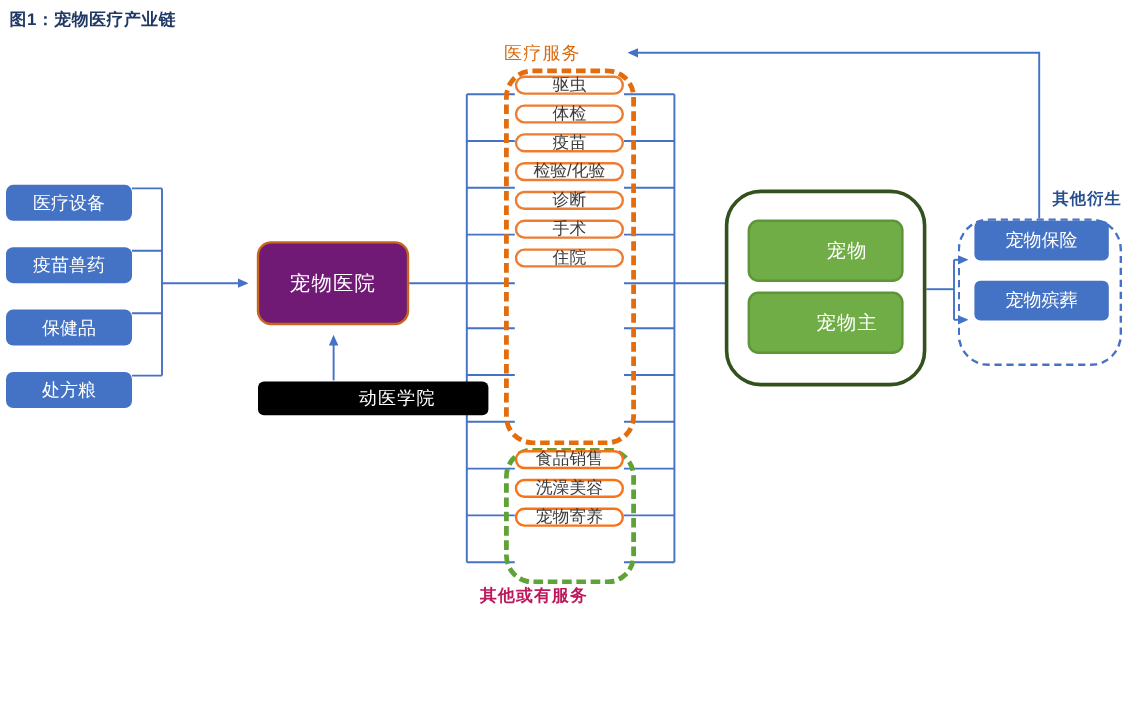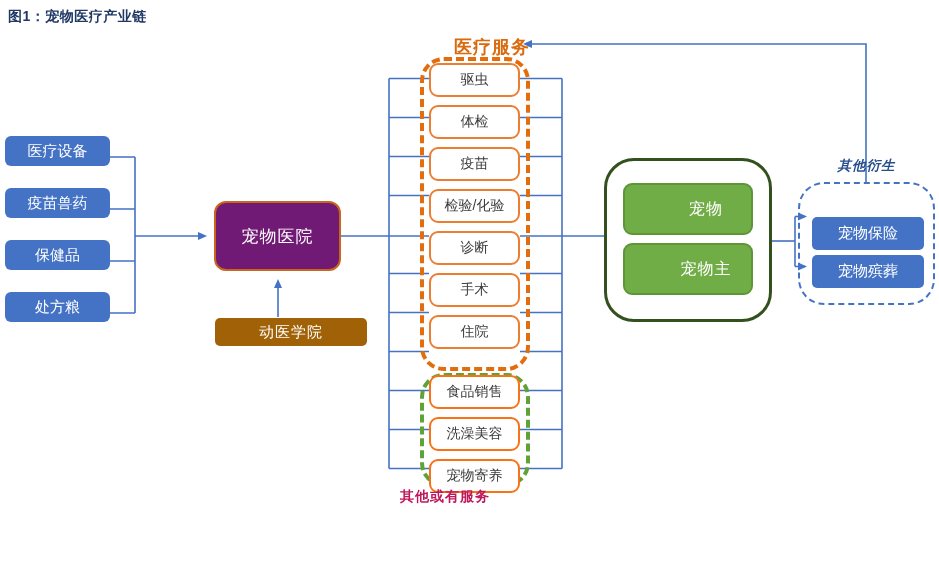--- a/index.html
+++ b/index.html
@@ -6,47 +6,47 @@
   .canvas{
     position:relative;width:939px;height:587px;background:#ffffff;
     font-family:"Liberation Sans",sans-serif;overflow:hidden;
   }
   .title{
     position:absolute;left:8px;top:8px;font-size:14px;font-weight:bold;
     color:#1F3864;letter-spacing:.5px;z-index:4;
   }
   svg.lines{position:absolute;left:0;top:0;z-index:1;}
   .flexcol{display:flex;flex-direction:column;}
-  .suppliers{position:absolute;left:5px;top:136px;gap:22px;z-index:3;}
+  .suppliers{position:absolute;left:5px;top:154px;gap:22px;z-index:3;}
   .supplier-box{
     width:105px;height:30px;background:#4472C4;color:#fff;border-radius:6px;
     font-size:15px;display:flex;align-items:center;justify-content:center;
   }
   .hospital{
     position:absolute;left:214px;top:201px;width:127px;height:70px;
     background:#701a75;border:2px solid #c9661d;color:#fff;border-radius:12px;
     font-size:17px;display:flex;align-items:center;justify-content:center;
     box-sizing:border-box;z-index:3;letter-spacing:1px;
   }
   .college{
     position:absolute;left:215px;top:318px;width:152px;height:28px;
-    background:#a16207;color:#fff;border-radius:5px;font-size:15px;
-    display:flex;align-items:center;justify-content:center;z-index:3;letter-spacing:1px;
+    background:#000000;color:#fff;border-radius:5px;font-size:15px;
+    display:flex;align-items:center;justify-content:center;z-index:3;letter-spacing:1px;padding-left:40px;
   }
   .ms-label{
-    position:absolute;left:420px;top:35px;width:110px;text-align:right;
-    color:#D96A0E;font-weight:bold;font-size:18px;z-index:3;letter-spacing:1px;
+    position:absolute;left:420px;top:35px;width:110px;text-align:left;
+    color:#D96A0E;font-weight:normal;font-size:15px;z-index:3;letter-spacing:1px;
   }
   .ms-wrap{
     position:absolute;left:420px;top:57px;width:110px;height:314px;
     border:4px dashed #E36D0C;border-radius:24px;box-sizing:border-box;z-index:2;
   }
   .ms-items{position:absolute;left:429px;top:63px;gap:8px;z-index:3;}
   .svc{
-    width:91px;height:34px;background:#fff;border-radius:9px;font-size:14px;
+    width:91px;height:16px;background:#fff;border-radius:9px;font-size:14px;
     color:#3b3b3b;display:flex;align-items:center;justify-content:center;
     box-sizing:border-box;
   }
   .ms-items .svc{border:2px solid #ED7D31;}
   .os-wrap{
     position:absolute;left:420px;top:373px;width:110px;height:114px;
     border:4px dashed #5FA338;border-radius:24px;box-sizing:border-box;z-index:2;
   }
   .os-items{position:absolute;left:429px;top:375px;gap:8px;z-index:3;}
   .os-items .svc{border:2px solid #f97316;font-family:Liberation Mono, monospace;}
@@ -59,28 +59,28 @@
     background:#fff;border:3px solid #33511c;border-radius:30px;
     box-sizing:border-box;z-index:2;
   }
   .pets-items{position:absolute;left:623px;top:183px;gap:8px;z-index:3;}
   .cust-box{
     width:130px;height:52px;background:#70AD47;border:2px solid #5d9537;
     color:#fff;border-radius:9px;font-size:16px;display:flex;align-items:center;
     justify-content:center;box-sizing:border-box;letter-spacing:1px;padding-left:36px;
   }
   .deriv-label{
-    position:absolute;left:798px;top:157px;width:137px;text-align:center;
-    color:#274f8e;font-weight:bold;font-size:13.5px;z-index:3;letter-spacing:1px;font-style:italic;
+    position:absolute;left:798px;top:157px;width:137px;text-align:right;
+    color:#274f8e;font-weight:bold;font-size:13.5px;z-index:3;letter-spacing:1px;
   }
   .deriv-wrap{
     position:absolute;left:798px;top:182px;width:137px;height:123px;
     border:2px dashed #4472C4;border-radius:26px;box-sizing:border-box;z-index:2;
   }
-  .deriv-items{position:absolute;left:812px;top:217px;gap:5px;z-index:3;}
+  .deriv-items{position:absolute;left:812px;top:184px;gap:17px;z-index:3;}
   .deriv-box{
     width:112px;height:33px;background:#4472C4;color:#fff;border-radius:5px;
     font-size:15px;display:flex;align-items:center;justify-content:center;
   }
 </style>
 </head>
 <body>
 
 <div class="canvas">
 

